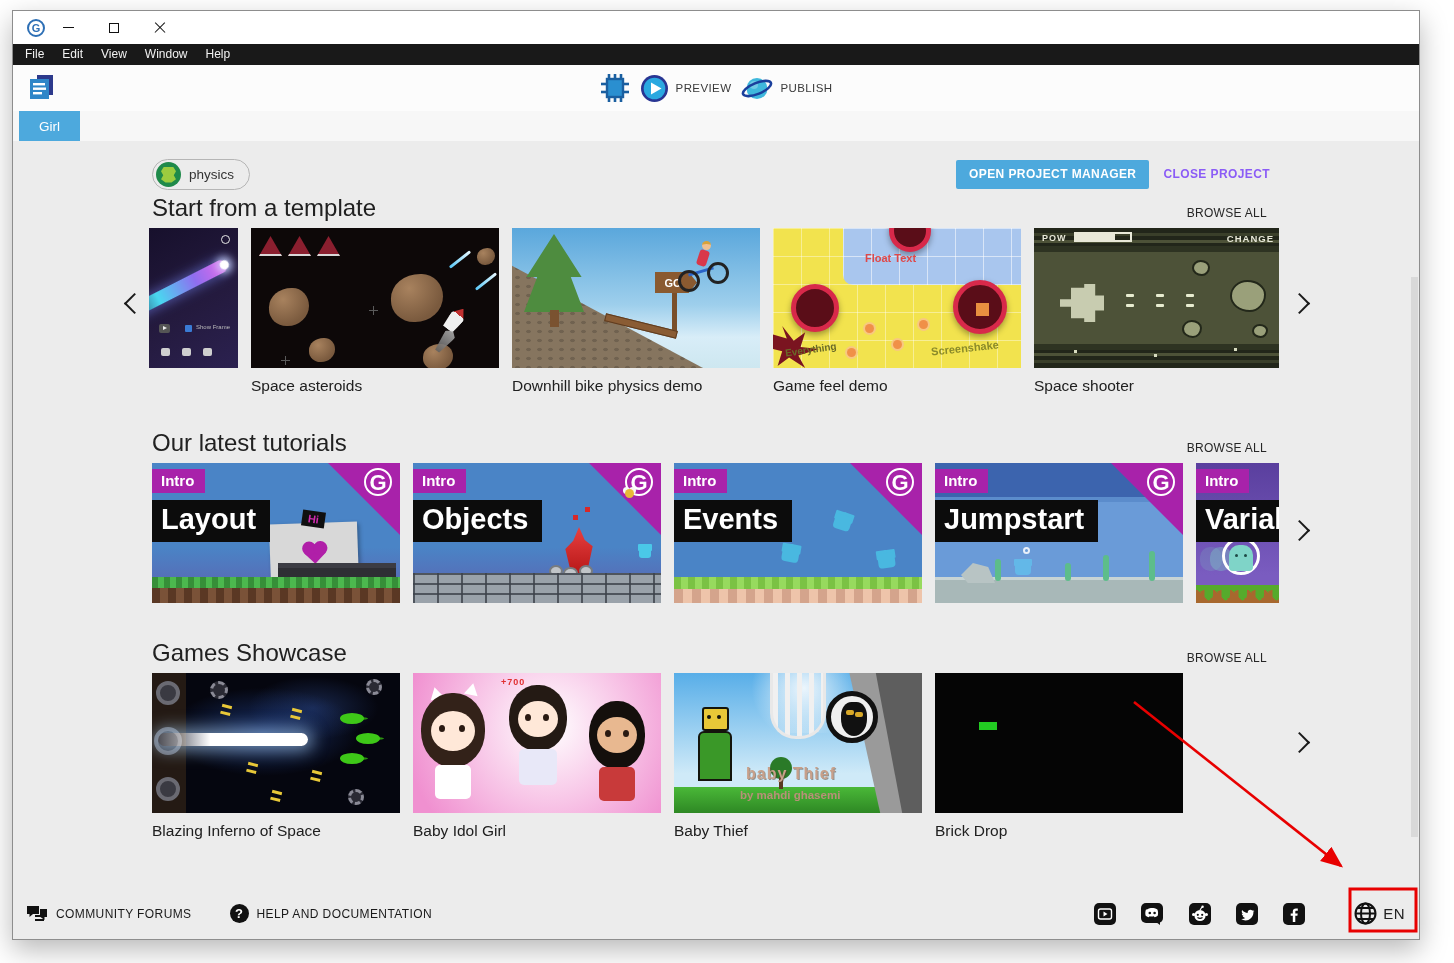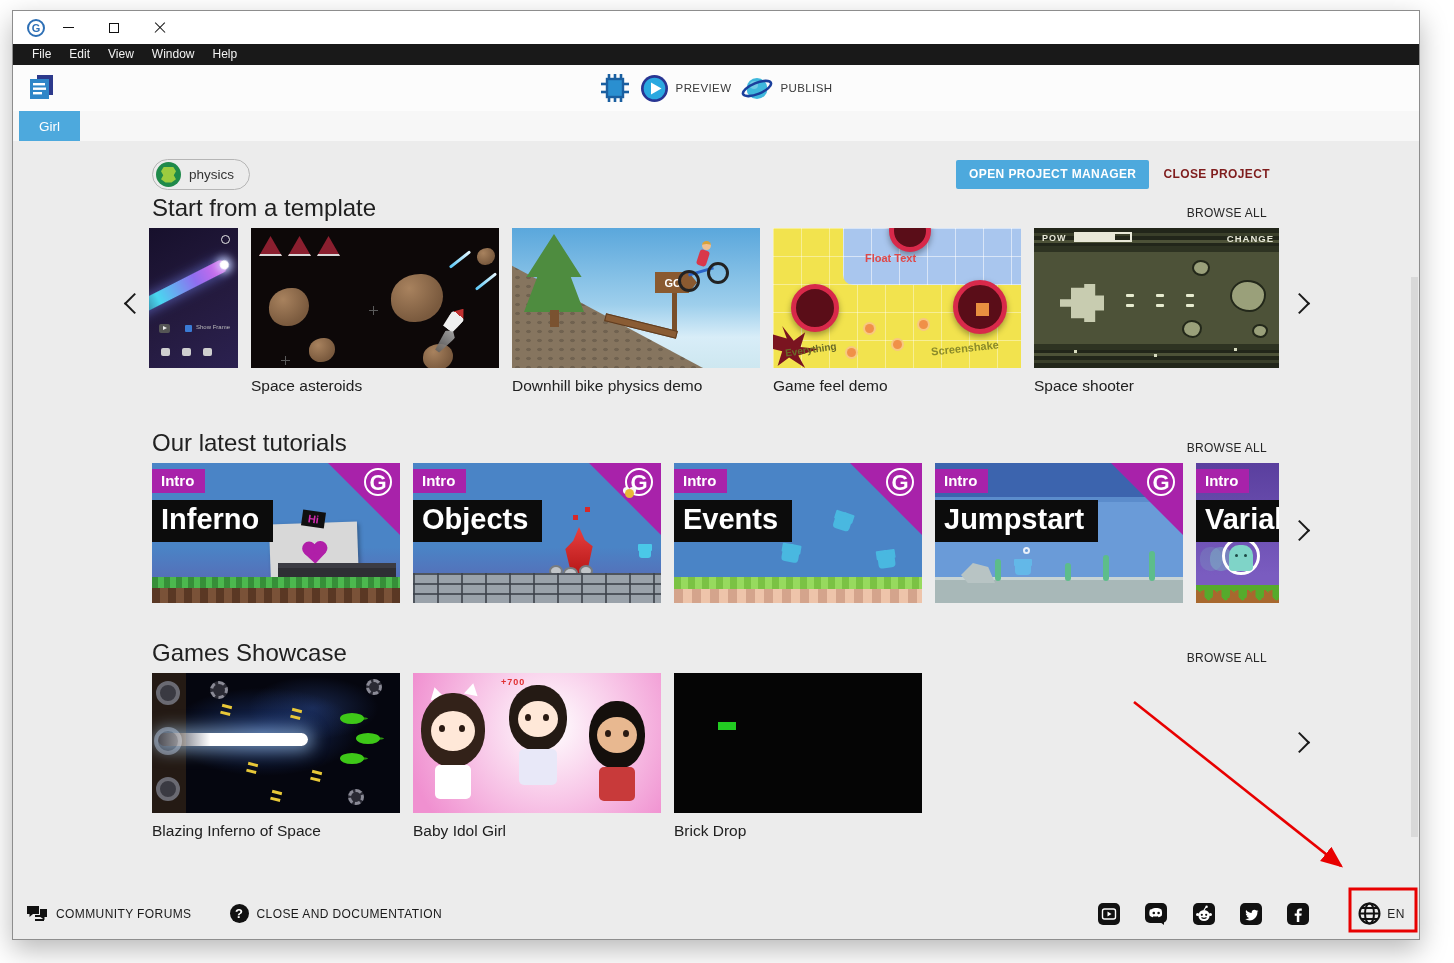--- a/index.html
+++ b/index.html
@@ -16,21 +16,21 @@
   .title-text { margin-left:9px; font-size:12px; color:#111; flex:1; white-space:nowrap; overflow:hidden; }
   .win-controls { display:flex; height:100%; flex:none; }
   .win-btn { width:46px; height:100%; display:flex; align-items:center; justify-content:center; cursor:default; }
   .glyph-min { width:11px; height:1px; background:#111; }
   .glyph-max { width:10px; height:10px; border:1px solid #111; }
   .glyph-close { position:relative; width:12px; height:12px; }
   .glyph-close::before,.glyph-close::after { content:""; position:absolute; left:-1px; top:5px; width:14px; height:1.4px; background:#111; }
   .glyph-close::before { transform:rotate(45deg);} .glyph-close::after { transform:rotate(-45deg);}
 
   
-  .menubar { height:21px; background:#191919; display:flex; align-items:center; padding-left:10px; flex:none; }
+  .menubar { height:21px; background:#191919; display:flex; align-items:center; padding-left:3px; flex:none; }
   .menu-item { color:#f2f2f2; font-size:12px; padding:0 9px; line-height:21px; }
 
   
   .toolbar { height:46px; background:#fcfcfc; position:relative; flex:none; }
   .pm-btn { position:absolute; left:13px; top:7px; width:32px; height:32px; }
   .toolbar-center { position:absolute; left:0; right:0; top:0; height:46px; display:flex; align-items:center; justify-content:center; gap:10px; }
   .tb-label { font-size:11.5px; color:#3a3a3a; letter-spacing:.4px; }
   .tb-group { display:flex; align-items:center; gap:7px; }
 
   
@@ -45,21 +45,21 @@
   .header-row { margin:17px 145px 0 139px; height:32px; display:flex; align-items:center; }
   .user-chip { display:flex; align-items:center; height:31px; border:1px solid #b5b5b5; border-radius:16px;
     padding:2px 15px 2px 3px; gap:8px; }
   .avatar { width:25px; height:25px; border-radius:50%; background:#1f8a4a; position:relative; overflow:hidden; }
   .avatar i { position:absolute; left:5px; top:5px; width:15px; height:16px; background:#9ccc3f;
     clip-path:polygon(20% 0,80% 0,100% 30%,85% 55%,100% 80%,70% 100%,30% 100%,0 80%,15% 55%,0 30%); }
   .user-name { font-size:13.5px; color:#333; }
   .header-spacer { flex:1; }
   .btn-primary { background:#4da9dd; color:#fff; border:none; font-size:12px; font-weight:600;
     letter-spacing:.4px; height:29px; padding:0 13px; border-radius:2px; font-family:inherit; }
-  .btn-flat { background:none; border:none; color:#7f1d1d; font-size:12px; font-weight:600; letter-spacing:.4px;
+  .btn-flat { background:none; border:none; color:#8b5cf6; font-size:12px; font-weight:600; letter-spacing:.4px;
     margin-left:10px; padding:0 4px; font-family:inherit; }
 
   .section-head { display:flex; align-items:flex-end; margin:0 152px 0 139px; }
   .section-head h2 { font-size:24px; font-weight:400; color:#212121; flex:1; }
   .browse-all { background:none; border:none; font-size:12px; color:#262626; letter-spacing:.3px; font-family:Liberation Sans, sans-serif; padding:2px 0; }
   .sh-templates { margin-top:4px; }
   .sh-tutorials { margin-top:34px; }
   .sh-showcase  { margin-top:36px; }
 
   .carousel { position:relative; margin-top:6px; }
@@ -252,21 +252,21 @@
   .bd-brick { position:absolute; left:44px; top:49px; width:18px; height:8px; background:#22cc22; }
 
   
   .footer { height:51px; background:#ececec; display:flex; align-items:center; padding:0 14px 0 13px; flex:none; }
   .foot-item { display:flex; align-items:center; gap:8px; margin-right:38px; }
   .foot-label { font-size:12px; color:#1a1a1a; letter-spacing:.4px; }
   .foot-spacer { flex:1; }
   .social-row { display:flex; align-items:center; gap:25px; }
   .help-circle { width:19px; height:19px; border-radius:50%; background:#111; color:#fff; font-weight:bold; font-size:13px; text-align:center; line-height:19px; }
   .lang-btn { display:flex; align-items:center; gap:5px; margin-left:23px; }
-  .lang-label { font-size:12px; color:#222; letter-spacing:.5px; }
+  .lang-label { font-size:15px; color:#222; letter-spacing:.5px; }
 
   
   .annotation-layer { position:absolute; left:0; top:0; width:1454px; height:963px; pointer-events:none; z-index:60; }
 </style>
 </head>
 <body>
 
 <div class="app-window">
 
   <div class="titlebar">
@@ -471,21 +471,21 @@
           <div class="card">
             <div class="thumb t-tut">
               <div class="tut-corner"></div>
               <div class="tut-g">G</div>
               <div class="tut-window">
                   <div class="tut-heart"></div>
                 </div>
               <div class="tut-hi">Hi</div>
               <div class="tut-panel"></div>
               <div class="tut-badge">Intro</div>
-              <div class="tut-title">Inferno</div>
+              <div class="tut-title">Layout</div>
               <div class="ground">
                   <div class="g-grass"></div>
                   <div class="g-dirt"></div>
                 </div>
             </div>
           </div>
           <div class="card">
             <div class="thumb t-tut">
               <div class="tut-corner"></div>
               <div class="tut-g">G</div>
@@ -606,20 +606,36 @@
               <div class="bi-body" style="left:106px; top:76px; width:38px; height:36px; background:#e8e8f8;"></div>
               <div class="bi-hair" style="left:176px; top:28px; width:56px; height:68px; background:#140f0c;"></div>
               <div class="bi-face" style="left:184px; top:44px; width:40px; height:36px; background:#e8b890;"></div>
               <div class="bi-eye" style="left:192px; top:57px;"></div>
               <div class="bi-eye" style="left:210px; top:57px;"></div>
               <div class="bi-body" style="left:186px; top:94px; width:36px; height:34px; background:#c83a3a;"></div>
             </div>
             <div class="card-label">Baby Idol Girl</div>
           </div>
           <div class="card">
+            <div class="thumb s-babythief">
+              <div class="bt-glow"></div>
+              <div class="bt-grass"></div>
+              <div class="bt-tree"></div>
+              <div class="bt-cage"></div>
+              <div class="bt-body"></div>
+              <div class="bt-head"></div>
+              <div class="bt-cliff1"></div>
+              <div class="bt-cliff2"></div>
+              <div class="bt-logo"></div>
+              <div class="bt-title">baby Thief</div>
+              <div class="bt-byline">by mahdi ghasemi</div>
+            </div>
+            <div class="card-label">Baby Thief</div>
+          </div>
+          <div class="card">
             <div class="thumb s-brickdrop">
               <div class="bd-brick"></div>
             </div>
             <div class="card-label">Brick Drop</div>
           </div>
         </div>
       </div>
       <div class="chev chev-right" style="top:62px;"></div>
     </div>
   </div>
@@ -628,21 +644,21 @@
     <div class="foot-item">
       <svg width="22" height="20" viewBox="0 0 22 20">
         <path d="M1 2h12v8H7l-3.5 3V10H1z" fill="#111"></path>
         <path d="M14 5h7v8h-2.5v3L14.5 13H9v-2h5z" fill="#111"></path>
         <rect x="9" y="15" width="9" height="2" fill="#111"></rect>
       </svg>
       <span class="foot-label">COMMUNITY FORUMS</span>
     </div>
     <div class="foot-item">
       <span class="help-circle">?</span>
-      <span class="foot-label">CLOSE AND DOCUMENTATION</span>
+      <span class="foot-label">HELP AND DOCUMENTATION</span>
     </div>
     <div class="foot-spacer"></div>
     <div class="social-row">
       <svg width="22" height="22" viewBox="0 0 22 22">
         <rect x="0" y="0" width="22" height="22" rx="5" fill="#111"></rect>
         <rect x="4.5" y="6" width="13" height="10" rx="2" fill="none" stroke="#fff" stroke-width="1.4"></rect>
         <path d="M9.5 8.5l4 2.5-4 2.5z" fill="#fff"></path>
       </svg>
       <svg width="23" height="22" viewBox="0 0 23 22">
         <rect x="0" y="0" width="22" height="20" rx="5" fill="#111"></rect>

